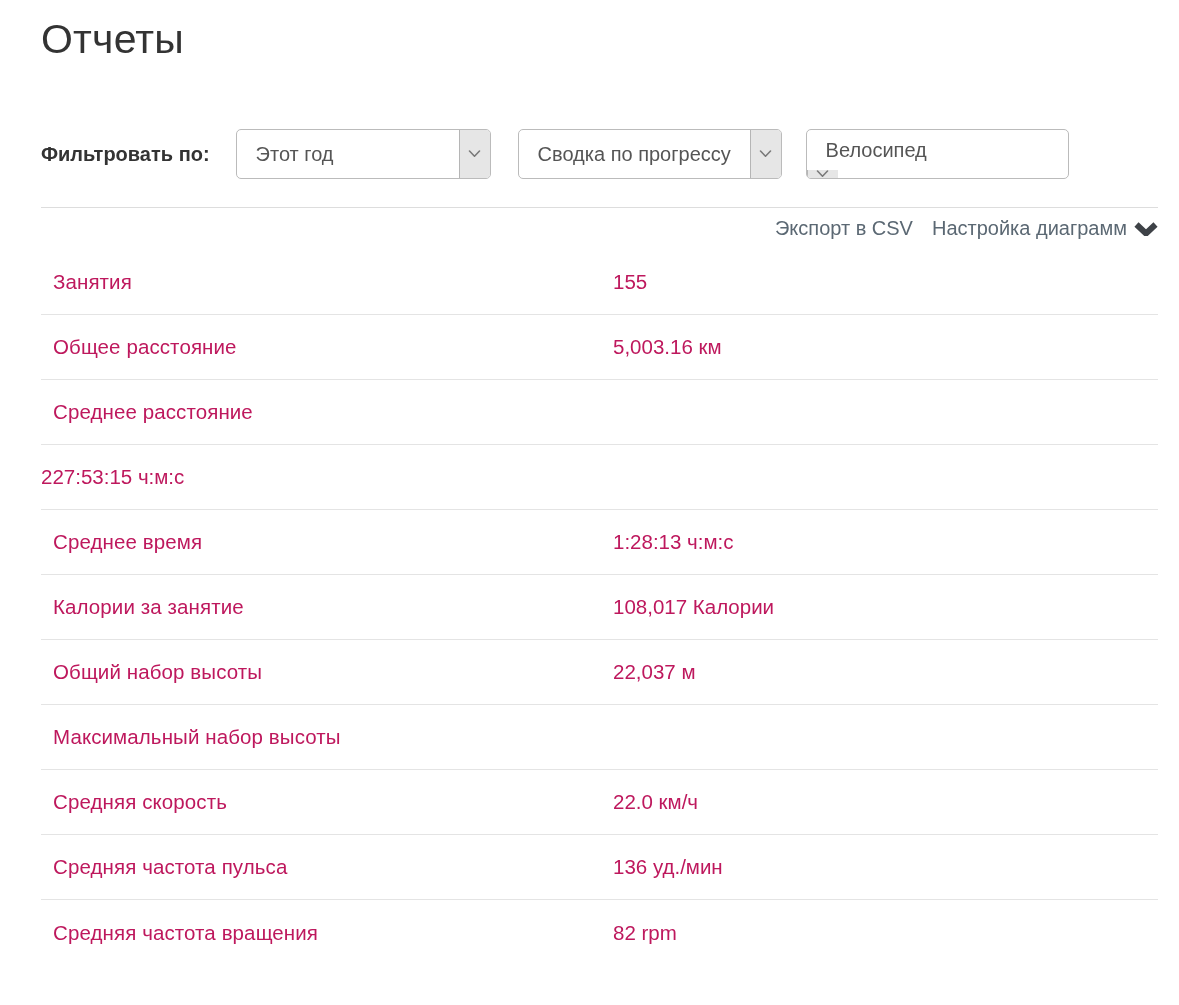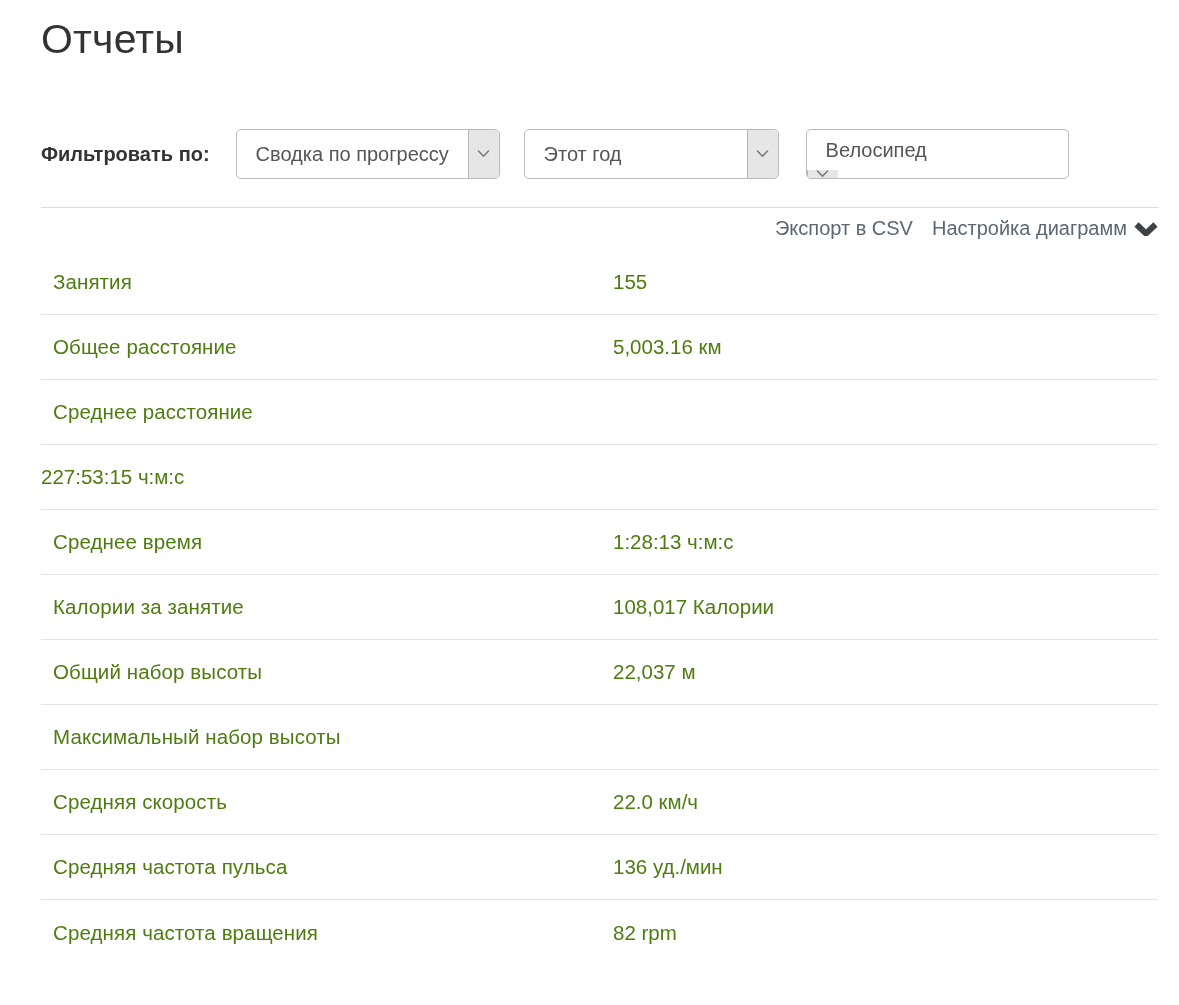--- a/index.html
+++ b/index.html
@@ -94,21 +94,21 @@
   .caret-icon { margin-left: 7px; display: inline-flex; }
 
   
   .stats-table { width: 100%; }
   .stat-row {
     height: 65px;
     display: flex;
     align-items: center;
     border-bottom: 1px solid #e4e4e4;
     font-size: 20.5px;
-    color: #4d7c0f;
+    color: #be185d;
   }
   .stat-row:last-child { border-bottom: none; }
   .stat-label {
     flex: 1;
     padding-left: 12px;
     letter-spacing: 0.1px;
   }
   .stat-value {
     width: 545px;
     flex: none;
@@ -118,31 +118,31 @@
 <body>
 
 <div class="page">
   <div class="content">
 
     <h1 class="page-title">Отчеты</h1>
 
     <div class="filter-bar">
       <span class="filter-label">Фильтровать по:</span>
 
-      <div class="dropdown dd-report">
-        <span class="dd-value">Сводка по прогрессу</span>
+      <div class="dropdown dd-period">
+        <span class="dd-value">Этот год</span>
         <span class="dd-arrow">
           <svg width="13" height="8" viewBox="0 0 13 8">
               <path d="M1.5 1 L6.5 6.2 L11.5 1" stroke="#7a7a7a" stroke-width="1.6" fill="none" stroke-linecap="round" stroke-linejoin="round"></path>
             </svg>
         </span>
       </div>
 
-      <div class="dropdown dd-period">
-        <span class="dd-value">Этот год</span>
+      <div class="dropdown dd-report">
+        <span class="dd-value">Сводка по прогрессу</span>
         <span class="dd-arrow">
           <svg width="13" height="8" viewBox="0 0 13 8">
               <path d="M1.5 1 L6.5 6.2 L11.5 1" stroke="#7a7a7a" stroke-width="1.6" fill="none" stroke-linecap="round" stroke-linejoin="round"></path>
             </svg>
         </span>
       </div>
 
       <div class="dropdown dd-activity">
         <span class="dd-value">Велосипед</span>
         <span class="dd-arrow">

